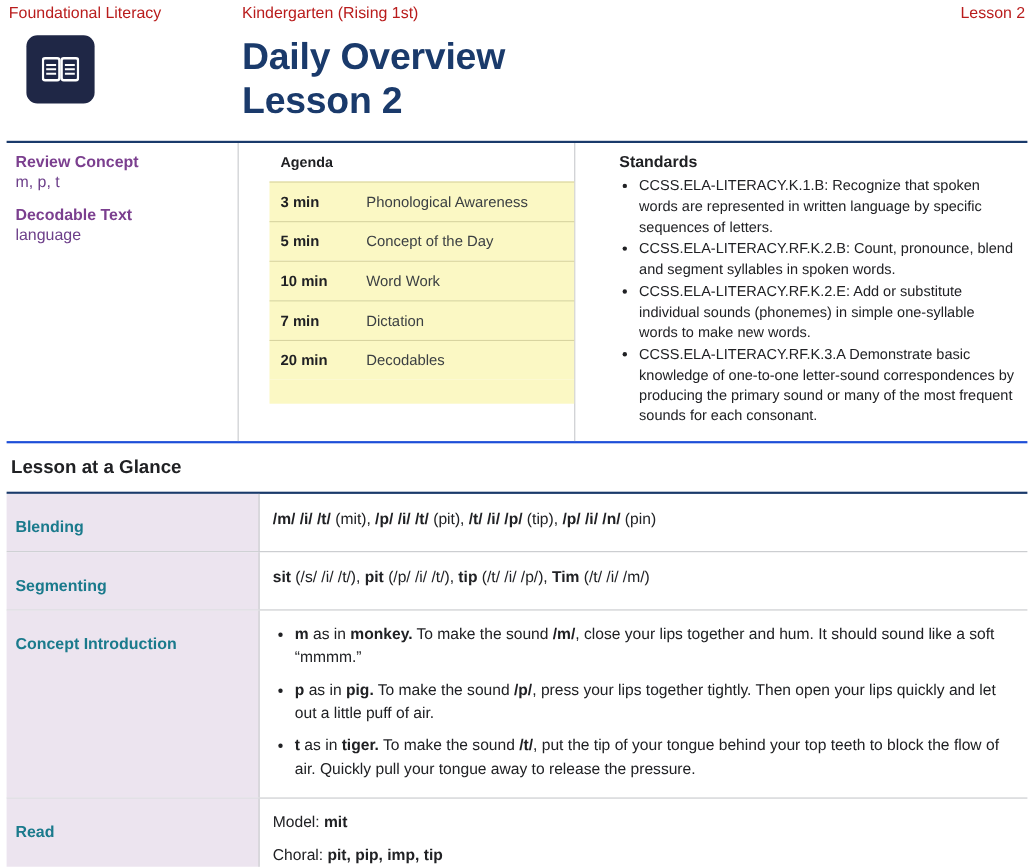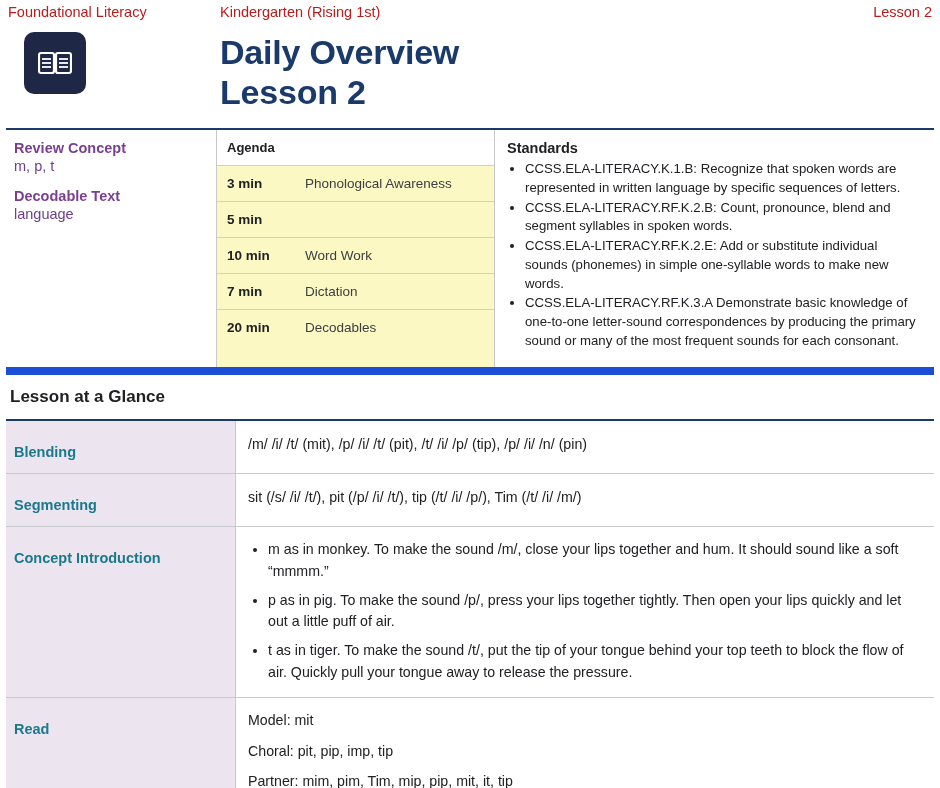--- a/index.html
+++ b/index.html
@@ -62,21 +62,22 @@
 
   
   .rule {
     height: 2px;
     background: #1a3a6b;
     margin: 0 4px;
   }
   .info-table {
     display: flex;
     margin: 0 4px;
-    border-bottom: 8px solid #1d4ed8;
+    border-bottom: 2px solid #1d4ed8;
+    gap: 28px;
   }
   .col-review {
     width: 211px;
     box-sizing: border-box;
     padding: 10px 10px 16px 8px;
     border-right: 1px solid #c7c9cc;
   }
   .col-agenda {
     width: 278px;
     box-sizing: border-box;
@@ -175,21 +176,21 @@
   .g-content.tall { padding-top: 12px; padding-bottom: 14px; }
   ul.concept-list {
     margin: 0;
     padding-left: 20px;
     line-height: 1.5;
   }
   ul.concept-list li { margin-bottom: 8px; }
   ul.concept-list li:last-child { margin-bottom: 0; }
   .read-line { margin-bottom: 10px; }
   .read-line:last-child { margin-bottom: 0; }
-  b { font-weight: normal; margin-top: 36px; }
+  b { font-weight: bold; margin-top: 36px; }
 </style>
 </head>
 <body>
 
 <div class="page">
 
   <div class="meta-row">
     <div class="meta-left">Foundational Literacy</div>
     <div class="meta-mid">Kindergarten (Rising 1st)</div>
     <div class="meta-right">Lesson 2</div>
@@ -229,20 +230,21 @@
 
     <div class="col-agenda">
       <div class="agenda-head">Agenda</div>
       <div>
         <div class="agenda-row">
           <div class="agenda-time">3 min</div>
           <div class="agenda-act">Phonological Awareness</div>
         </div>
         <div class="agenda-row">
           <div class="agenda-time">5 min</div>
+          <div class="agenda-act">Concept of the Day</div>
         </div>
         <div class="agenda-row">
           <div class="agenda-time">10 min</div>
           <div class="agenda-act">Word Work</div>
         </div>
         <div class="agenda-row">
           <div class="agenda-time">7 min</div>
           <div class="agenda-act">Dictation</div>
         </div>
         <div class="agenda-row">

